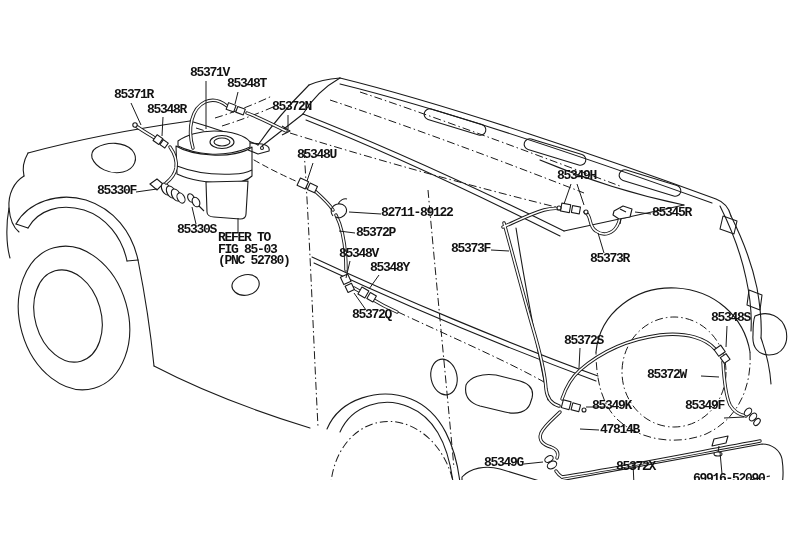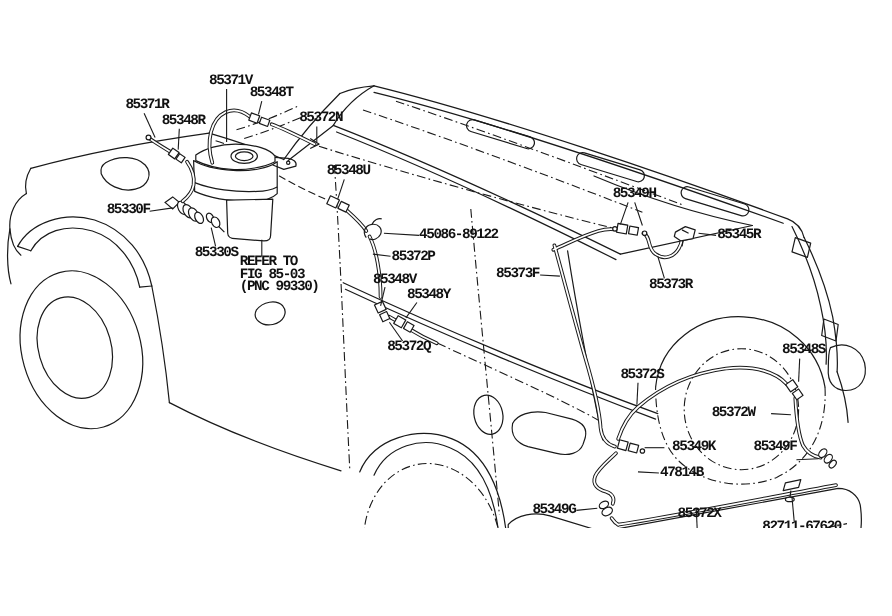--- a/index.html
+++ b/index.html
@@ -236,40 +236,40 @@
 </svg>
 
 <div class="callout" style="left:190px;top:67px">85371V</div>
 <div class="callout" style="left:227px;top:78px">85348T</div>
 <div class="callout" style="left:114px;top:89px">85371R</div>
 <div class="callout" style="left:147px;top:104px">85348R</div>
 <div class="callout" style="left:272px;top:101px">85372N</div>
 <div class="callout" style="left:297px;top:149px">85348U</div>
 <div class="callout" style="left:97px;top:185px">85330F</div>
 <div class="callout" style="left:177px;top:224px">85330S</div>
-<div class="callout" style="left:381px;top:207px">45086-89122</div>
+<div class="callout" style="left:381px;top:207px">82711-89122</div>
 <div class="callout" style="left:356px;top:227px">85372P</div>
 <div class="callout" style="left:339px;top:248px">85348V</div>
 <div class="callout" style="left:370px;top:262px">85348Y</div>
 <div class="callout" style="left:352px;top:309px">85372Q</div>
 <div class="callout" style="left:451px;top:243px">85373F</div>
 <div class="callout" style="left:557px;top:170px">85349H</div>
 <div class="callout" style="left:652px;top:207px">85345R</div>
 <div class="callout" style="left:590px;top:253px">85373R</div>
 <div class="callout" style="left:564px;top:335px">85372S</div>
 <div class="callout" style="left:711px;top:312px">85348S</div>
 <div class="callout" style="left:647px;top:369px">85372W</div>
-<div class="callout" style="left:611px;top:400px">85349K</div>
+<div class="callout" style="left:592px;top:400px">85349K</div>
 <div class="callout" style="left:685px;top:400px">85349F</div>
 <div class="callout" style="left:600px;top:424px">47814B</div>
 <div class="callout" style="left:484px;top:457px">85349G</div>
 <div class="callout" style="left:616px;top:461px">85372X</div>
-<div class="callout" style="left:693px;top:473px">82711-67620</div>
+<div class="callout" style="left:693px;top:473px">69916-52090</div>
 
 <div class="callout note" style="left:218px;top:232px">
   <div>REFER TO</div>
   <div>FIG 85-03</div>
-  <div>(PNC 99330)</div>
+  <div>(PNC 52780)</div>
 </div>
 
 <div class="figcode" style="left:762px;top:541px;position:absolute">851688C</div>
 
 </div>
 
 </body></html>

